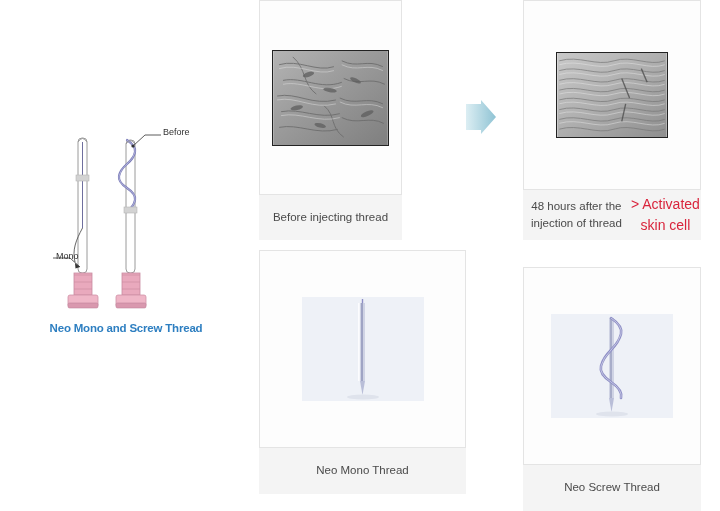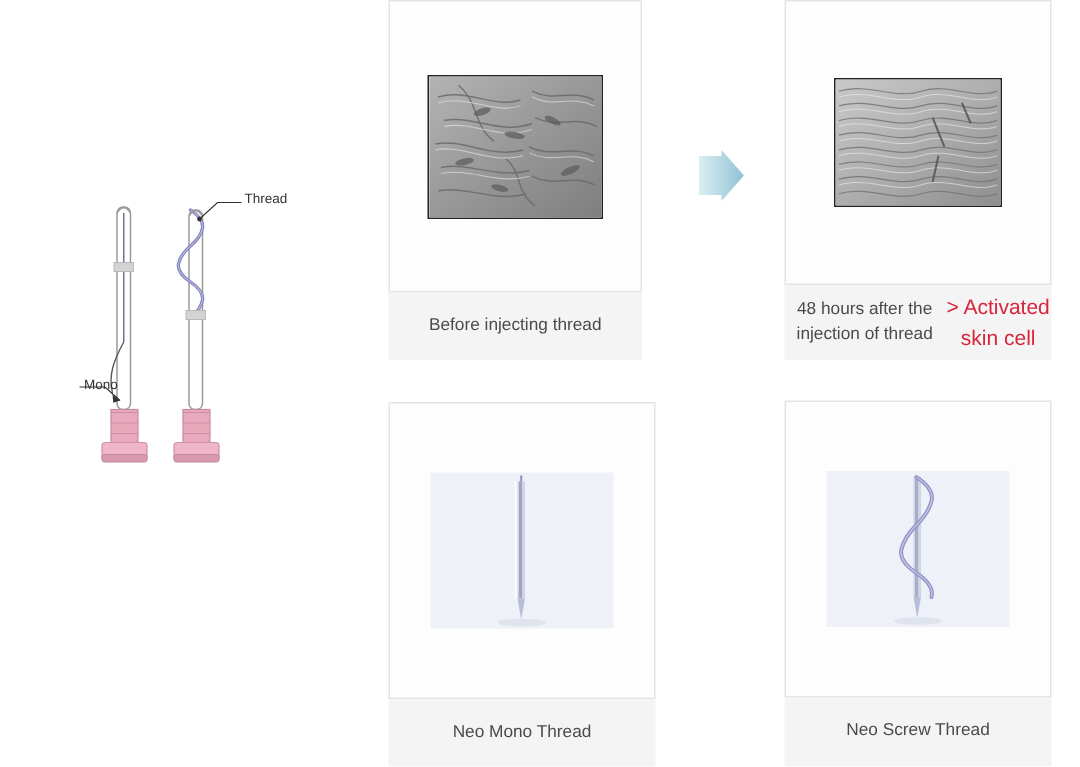--- a/index.html
+++ b/index.html
@@ -88,29 +88,29 @@
     color: #4a4a4a;
     line-height: 1.5;
   }
   .caption-sub {
     font-size: 14px;
     color: #d9243c;
     line-height: 1.5;
   }
 
   
-  #card-before      { left: 259px; top: 0px;   width: 169px; height: 240px; }
+  #card-before      { left: 259px; top: 0px;   width: 143px; height: 240px; }
   #card-before .card-image-area { height: 195px; }
   #card-before .card-caption    { height: 45px; }
 
   #card-after       { left: 523px; top: 0px;   width: 178px; height: 240px; }
   #card-after .card-image-area  { height: 190px; }
   #card-after .card-caption     { height: 50px; }
 
-  #card-mono        { left: 259px; top: 268px; width: 178px; height: 244px; }
+  #card-mono        { left: 259px; top: 250px; width: 178px; height: 244px; padding-left: 29px; }
   #card-mono .card-image-area   { height: 198px; }
   #card-mono .card-caption      { height: 46px; }
 
   #card-screw       { left: 523px; top: 267px; width: 178px; height: 244px; border-radius: 23px; }
   #card-screw .card-image-area  { height: 198px; }
   #card-screw .card-caption     { height: 46px; }
 
   
   .micrograph {
     border: 1px solid #222;
@@ -177,23 +177,24 @@
     <g stroke="#333333" stroke-width="0.8" fill="none">
 
       <path d="M161 25 L 145 25 L 133 36"></path>
       <circle cx="133" cy="36" r="1.6" fill="#333333" stroke="none"></circle>
 
       <path d="M53 148 L 70 148 L 80 157"></path>
       <polygon points="80,157 75,153 75.5,158.5" fill="#333333" stroke="none"></polygon>
     </g>
   </svg>
 
-  <div class="diagram-label" id="label-screw">Thread</div>
+  <div class="diagram-label" id="label-screw">Before</div>
   <div class="diagram-label" id="label-mono">Mono</div>
 
+  <div id="left-caption">Neo Mono and Screw Thread</div>
 </div>
 
 <svg id="arrow-right" viewBox="0 0 30 34">
   <defs>
     <linearGradient id="arrGrad" x1="0" y1="0" x2="1" y2="0">
       <stop offset="0%" stop-color="#dceef3"></stop>
       <stop offset="100%" stop-color="#8fc3d4"></stop>
     </linearGradient>
   </defs>
   <polygon points="0,4 15,4 15,0 30,17 15,34 15,30 0,30" fill="url(#arrGrad)"></polygon>

